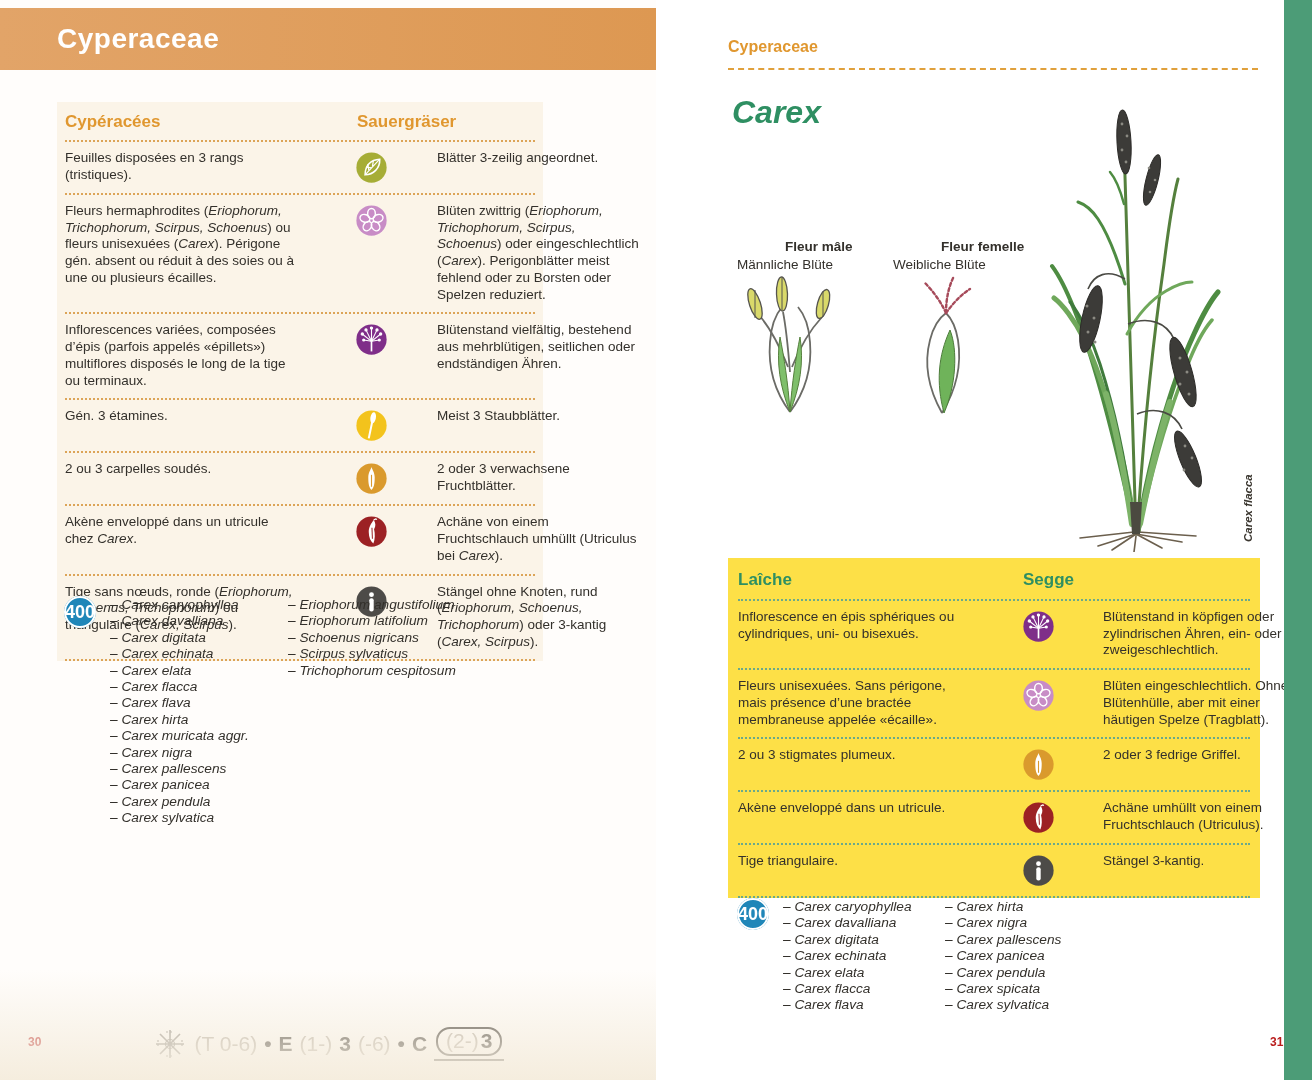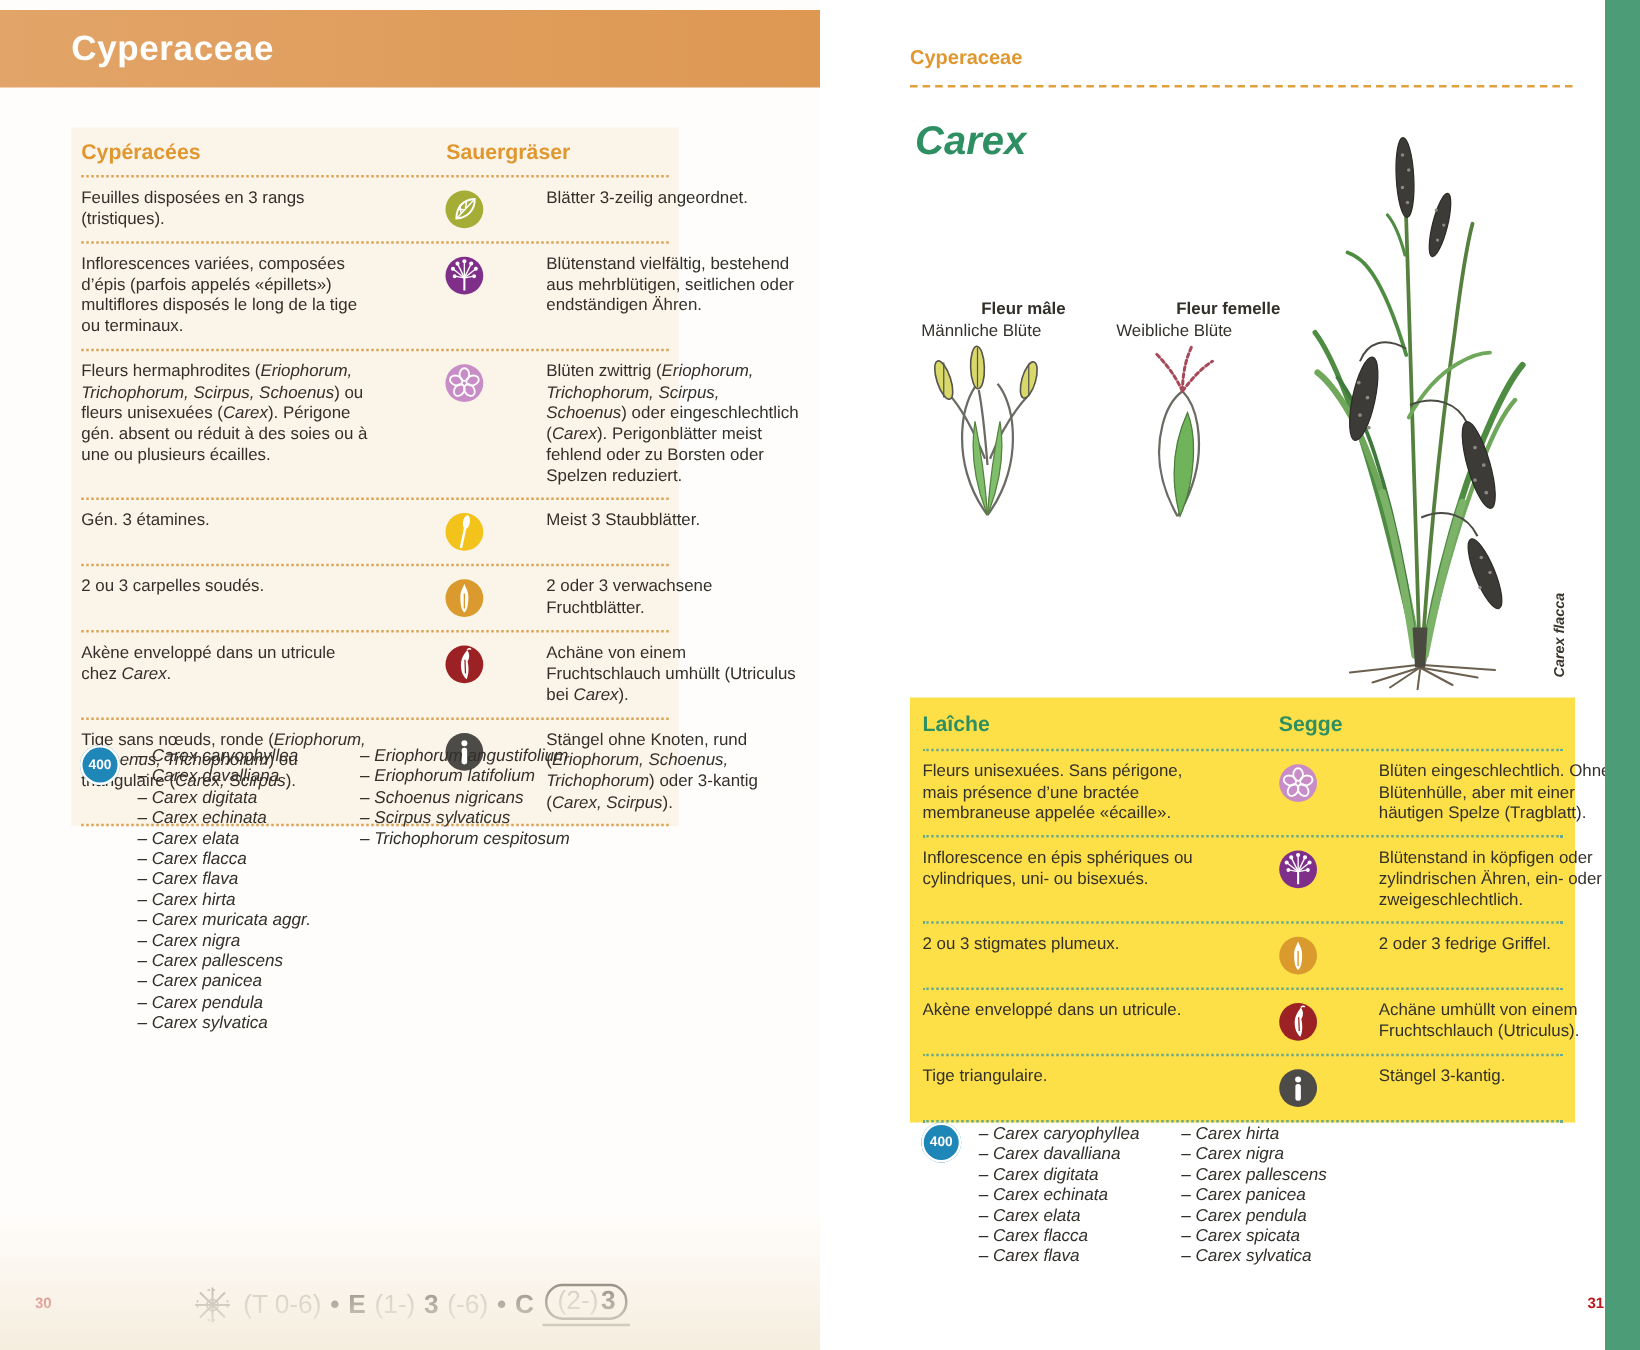--- a/index.html
+++ b/index.html
@@ -24,21 +24,21 @@
   .trow { display:grid; padding:8px 0 9px 0; align-items:start;gap:40px; }
   #fr-table .trow { grid-template-columns:240px 52px 216px; border-top:2px dotted #dca457; }
   #fr-table .tbot { border-top:2px dotted #dca457; height:0; }
   .cell { font-size:13.5px; line-height:1.24; padding-right:10px; }
   .cell.ic { display:flex; justify-content:center; padding:1px 0 0 0; }
   .ricon { width:33px; height:33px; }
 
   .species { position:absolute; }
   #left-species { left:64px; top:596px; }
   .badge { position:absolute; width:32px; height:32px; border-radius:50%; background:#1f86b8;
-           color:#fff; font-size:11px; font-weight:bold; display:flex; align-items:center;
+           color:#fff; font-size:18px; font-weight:bold; display:flex; align-items:center;
            justify-content:center; box-shadow:0 0 0 2px #ffffff inset; }
   .sp-col { position:absolute; top:1px; }
   .sp { font-style:italic; font-size:13.7px; line-height:16.4px; white-space:nowrap; }
 
   .pagenum { position:absolute; font-size:12px; font-weight:bold; color:#b91c1c; }
   #pn-left { left:28px; top:1035px; }
   #pn-right { left:614px; top:1035px; }
 
   .formula { position:absolute; left:0; top:1026px; width:656px; display:flex;
              justify-content:center; align-items:center; gap:7px; font-size:21px; color:#34302b; }
@@ -152,36 +152,36 @@
     <div class="trow">
       <div class="cell fr">Feuilles disposées en 3 rangs (tristiques).</div>
       <div class="cell ic">
           <svg class="ricon">
             <use href="#i-leaf"></use>
           </svg>
         </div>
       <div class="cell de">Blätter 3-zeilig angeordnet.</div>
     </div>
     <div class="trow">
+      <div class="cell fr">Fleurs hermaphrodites (<i>Eriophorum, Trichophorum, Scirpus, Schoenus</i>) ou fleurs unisexuées (<i>Carex</i>). Périgone gén. absent ou réduit à des soies ou à une ou plusieurs écailles.</div>
+      <div class="cell ic">
+          <svg class="ricon">
+            <use href="#i-flower"></use>
+          </svg>
+        </div>
+      <div class="cell de">Blüten zwittrig (<i>Eriophorum, Trichophorum, Scirpus, Schoenus</i>) oder eingeschlechtlich (<i>Carex</i>). Perigonblätter meist fehlend oder zu Borsten oder Spelzen reduziert.</div>
+    </div>
+    <div class="trow">
       <div class="cell fr">Inflorescences variées, composées d’épis (parfois appelés «épillets») multiflores disposés le long de la tige ou terminaux.</div>
       <div class="cell ic">
           <svg class="ricon">
             <use href="#i-infl"></use>
           </svg>
         </div>
       <div class="cell de">Blütenstand vielfältig, bestehend aus mehrblütigen, seitlichen oder endständigen Ähren.</div>
-    </div>
-    <div class="trow">
-      <div class="cell fr">Fleurs hermaphrodites (<i>Eriophorum, Trichophorum, Scirpus, Schoenus</i>) ou fleurs unisexuées (<i>Carex</i>). Périgone gén. absent ou réduit à des soies ou à une ou plusieurs écailles.</div>
-      <div class="cell ic">
-          <svg class="ricon">
-            <use href="#i-flower"></use>
-          </svg>
-        </div>
-      <div class="cell de">Blüten zwittrig (<i>Eriophorum, Trichophorum, Scirpus, Schoenus</i>) oder eingeschlechtlich (<i>Carex</i>). Perigonblätter meist fehlend oder zu Borsten oder Spelzen reduziert.</div>
     </div>
     <div class="trow">
       <div class="cell fr">Gén. 3 étamines.</div>
       <div class="cell ic">
           <svg class="ricon">
             <use href="#i-stamen"></use>
           </svg>
         </div>
       <div class="cell de">Meist 3 Staubblätter.</div>
     </div>
@@ -383,36 +383,36 @@
     </g>
   </svg>
 
   <div class="crit-table" id="de-table">
     <div class="thead">
       <div class="h">Laîche</div>
       <div></div>
       <div class="h">Segge</div>
     </div>
     <div class="trow">
+      <div class="cell fr">Inflorescence en épis sphériques ou cylindriques, uni- ou bisexués.</div>
+      <div class="cell ic">
+          <svg class="ricon">
+            <use href="#i-infl"></use>
+          </svg>
+        </div>
+      <div class="cell de">Blütenstand in köpfigen oder zylindrischen Ähren, ein- oder zweigeschlechtlich.</div>
+    </div>
+    <div class="trow">
       <div class="cell fr">Fleurs unisexuées. Sans périgone, mais présence d’une bractée membraneuse appelée «écaille».</div>
       <div class="cell ic">
           <svg class="ricon">
             <use href="#i-flower"></use>
           </svg>
         </div>
       <div class="cell de">Blüten eingeschlechtlich. Ohne Blütenhülle, aber mit einer häutigen Spelze (Tragblatt).</div>
-    </div>
-    <div class="trow">
-      <div class="cell fr">Inflorescence en épis sphériques ou cylindriques, uni- ou bisexués.</div>
-      <div class="cell ic">
-          <svg class="ricon">
-            <use href="#i-infl"></use>
-          </svg>
-        </div>
-      <div class="cell de">Blütenstand in köpfigen oder zylindrischen Ähren, ein- oder zweigeschlechtlich.</div>
     </div>
     <div class="trow">
       <div class="cell fr">2 ou 3 stigmates plumeux.</div>
       <div class="cell ic">
           <svg class="ricon">
             <use href="#i-carpel"></use>
           </svg>
         </div>
       <div class="cell de">2 oder 3 fedrige Griffel.</div>
     </div>

